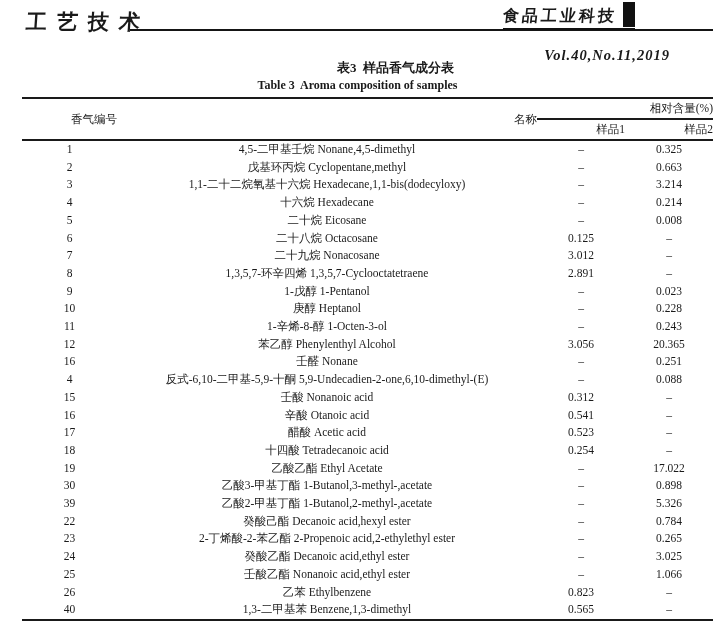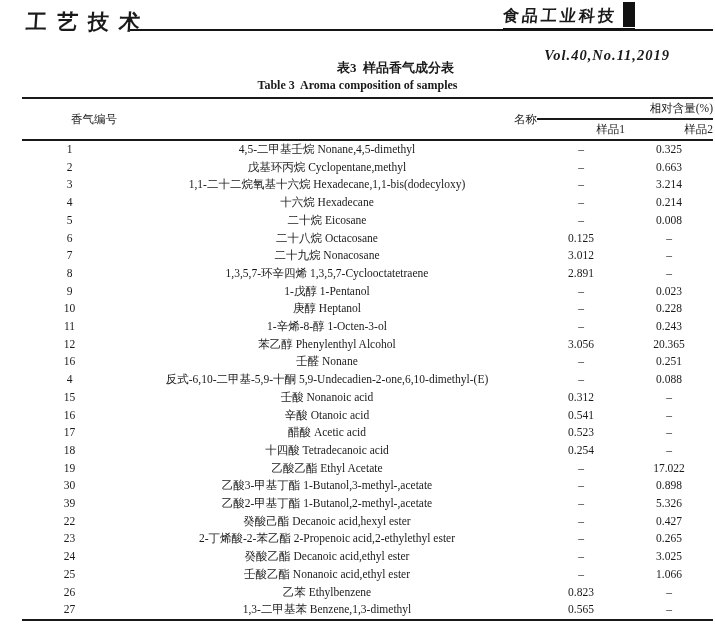--- a/index.html
+++ b/index.html
@@ -250,21 +250,21 @@
         <tr>
     <td>39</td>
     <td>乙酸2-甲基丁酯 1-Butanol,2-methyl-,acetate</td>
     <td>–</td>
     <td>5.326</td>
   </tr>
         <tr>
     <td>22</td>
     <td>癸酸己酯 Decanoic acid,hexyl ester</td>
     <td>–</td>
-    <td>0.427</td>
+    <td>0.784</td>
   </tr>
         <tr>
     <td>23</td>
     <td>2-丁烯酸-2-苯乙酯 2-Propenoic acid,2-ethylethyl ester</td>
     <td>–</td>
     <td>0.265</td>
   </tr>
         <tr>
     <td>24</td>
     <td>癸酸乙酯 Decanoic acid,ethyl ester</td>
@@ -277,21 +277,21 @@
     <td>–</td>
     <td>1.066</td>
   </tr>
         <tr>
     <td>26</td>
     <td>乙苯 Ethylbenzene</td>
     <td>0.823</td>
     <td>–</td>
   </tr>
         <tr>
-    <td>27</td>
+    <td>40</td>
     <td>1,3-二甲基苯 Benzene,1,3-dimethyl</td>
     <td>0.565</td>
     <td>–</td>
   </tr>
       </tbody>
   </table>
 
 </div>
 
 </body></html>

